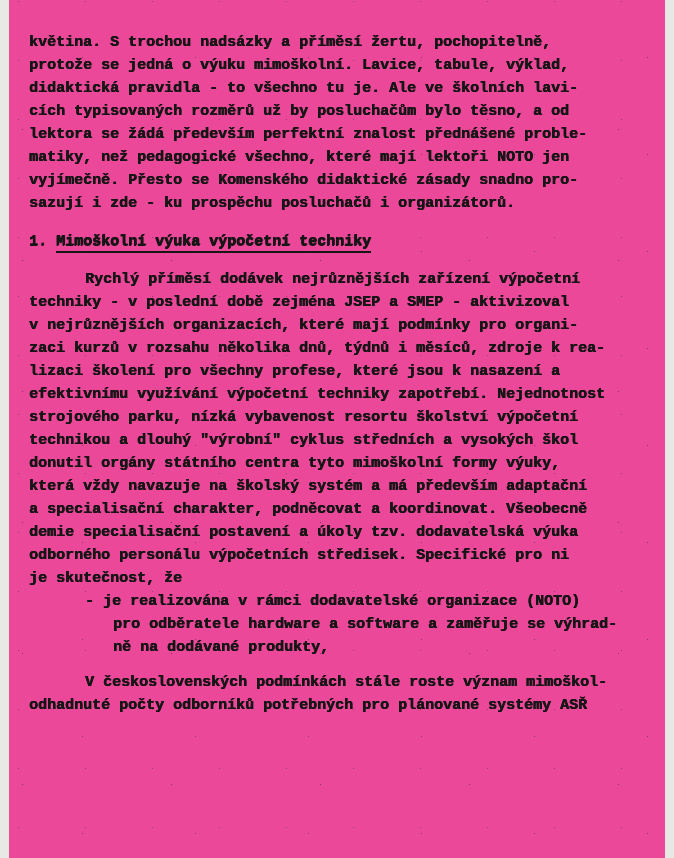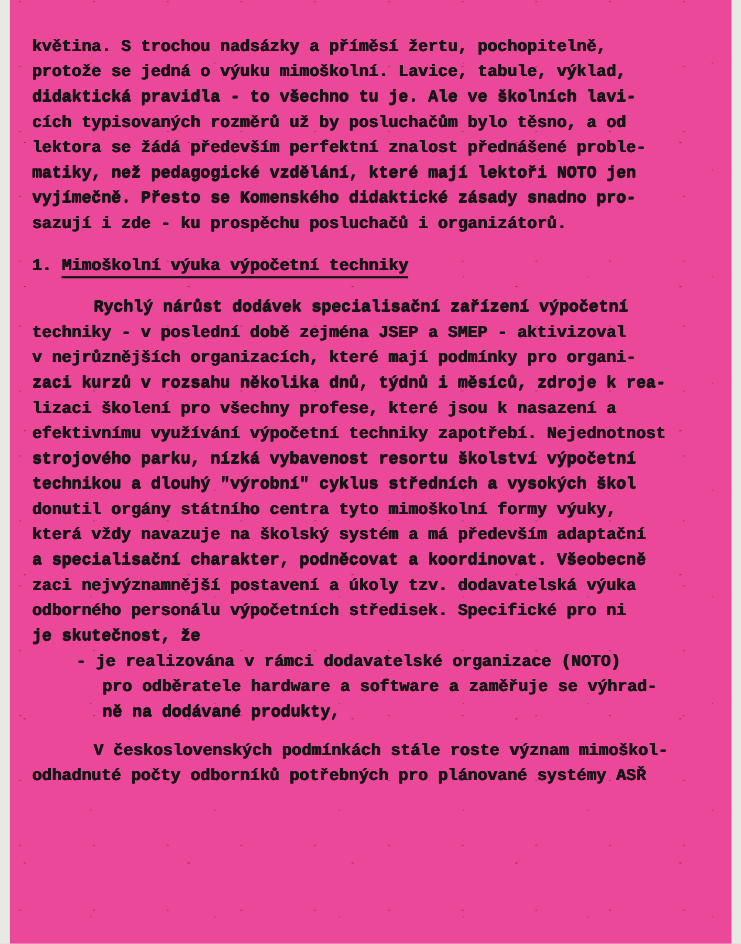--- a/index.html
+++ b/index.html
@@ -28,22 +28,22 @@
       radial-gradient(circle,#111 0.6px,transparent 0.8px);
     background-size:113px 97px,67px 59px,149px 131px;
     background-position:17px 9px,43px 31px,88px 64px;
     opacity:.45;
   }
   .line{
     white-space:nowrap;
     text-shadow:0.5px 0 0 currentColor,0 0.4px 0 currentColor;
   }
   .indent{text-indent:56px;}
-  .bullet-first{margin-left:40px;}
-  .bullet-cont{margin-left:64px;}
+  .bullet-first{margin-left:56px;}
+  .bullet-cont{margin-left:84px;}
   .gap{height:15px;}
   .gap-sm{height:12px;}
   .heading{
     white-space:nowrap;
     text-shadow:0.6px 0 0 currentColor,0 0.5px 0 currentColor;
   }
   .heading .underlined{
     border-bottom:2.5px solid #161616;
     padding-bottom:1px;
   }
@@ -52,48 +52,48 @@
 <body>
 
 <div class="page">
 
   <div>
     <div class="line">květina. S trochou nadsázky a příměsí žertu, pochopitelně,</div>
     <div class="line">protože se jedná o výuku mimoškolní. Lavice, tabule, výklad,</div>
     <div class="line">didaktická pravidla - to všechno tu je. Ale ve školních lavi-</div>
     <div class="line">cích typisovaných rozměrů už by posluchačům bylo těsno, a od</div>
     <div class="line">lektora se žádá především perfektní znalost přednášené proble-</div>
-    <div class="line">matiky, než pedagogické vzdělání, které mají lektoři NOTO jen</div>
+    <div class="line">matiky, než pedagogické všechno, které mají lektoři NOTO jen</div>
     <div class="line">vyjímečně. Přesto se Komenského didaktické zásady snadno pro-</div>
     <div class="line">sazují i zde - ku prospěchu posluchačů i organizátorů.</div>
   </div>
 
   <div class="gap"></div>
 
   <div class="heading">
     <span>1.</span>
     <span> </span>
     <span class="underlined">Mimoškolní výuka výpočetní techniky</span>
   </div>
 
   <div class="gap"></div>
 
   <div>
-    <div class="line indent">Rychlý nárůst dodávek specialisační zařízení výpočetní</div>
+    <div class="line indent">Rychlý příměsí dodávek nejrůznějších zařízení výpočetní</div>
     <div class="line">techniky - v poslední době zejména JSEP a SMEP - aktivizoval</div>
     <div class="line">v nejrůznějších organizacích, které mají podmínky pro organi-</div>
     <div class="line">zaci kurzů v rozsahu několika dnů, týdnů i měsíců, zdroje k rea-</div>
     <div class="line">lizaci školení pro všechny profese, které jsou k nasazení a</div>
     <div class="line">efektivnímu využívání výpočetní techniky zapotřebí. Nejednotnost</div>
     <div class="line">strojového parku, nízká vybavenost resortu školství výpočetní</div>
     <div class="line">technikou a dlouhý "výrobní" cyklus středních a vysokých škol</div>
     <div class="line">donutil orgány státního centra tyto mimoškolní formy výuky,</div>
     <div class="line">která vždy navazuje na školský systém a má především adaptační</div>
     <div class="line">a specialisační charakter, podněcovat a koordinovat. Všeobecně</div>
-    <div class="line">zaci nejvýznamnější postavení a úkoly tzv. dodavatelská výuka</div>
+    <div class="line">demie specialisační postavení a úkoly tzv. dodavatelská výuka</div>
     <div class="line">odborného personálu výpočetních středisek. Specifické pro ni</div>
     <div class="line">je skutečnost, že</div>
   </div>
 
   <div>
     <div class="line bullet-first">- je realizována v rámci dodavatelské organizace (NOTO)</div>
     <div class="line bullet-cont">pro odběratele hardware a software a zaměřuje se výhrad-</div>
     <div class="line bullet-cont">ně na dodávané produkty,</div>
   </div>
 

